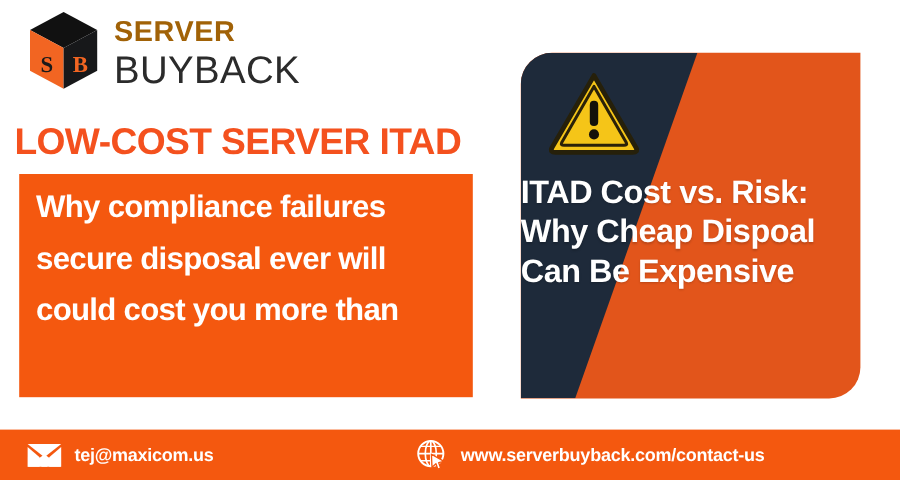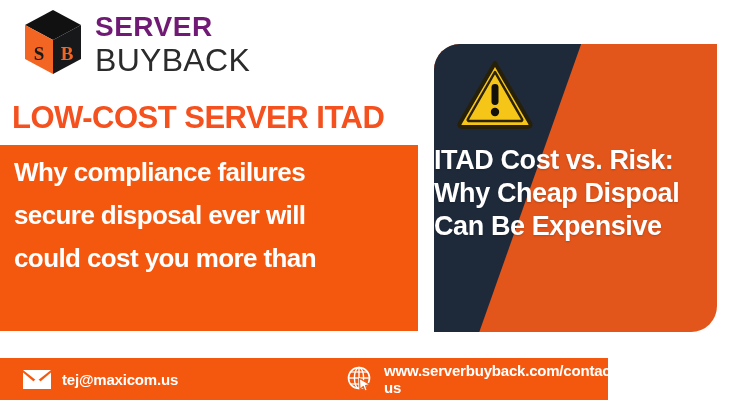--- a/index.html
+++ b/index.html
@@ -13,37 +13,37 @@
 
   
   .banner { position:relative; width:750px; height:400px; background:#ffffff; overflow:hidden; }
 
   
   .logo { position:absolute; left:22px; top:8px; display:flex; align-items:center; gap:11px; }
   .logo-cube { position:relative; width:62px; height:70px; }
   .logo-cube svg { display:block; }
   .logo-words { display:flex; flex-direction:column; line-height:1; padding-top:3px; }
   .logo-server {
-    font-size:28px; font-weight:bold; color:#701a75; letter-spacing:0.5px;
+    font-size:24px; font-weight:bold; color:#a16207; letter-spacing:0.5px;
     font-family:"Liberation Sans", sans-serif;
   }
   .logo-buyback {
     font-size:32px; font-weight:normal; color:#2b2b2b; letter-spacing:0.3px;
     margin-top:3px; font-family:"Liberation Sans", sans-serif;
   }
 
   
   .kicker {
     position:absolute; left:12px; top:100px;
     font-size:31px; font-weight:bold; color:#F4511E;
     letter-spacing:-0.5px; font-family:"Liberation Sans", sans-serif;
     white-space:nowrap;
   }
   .orange-block {
-    position:absolute; left:0; top:145px; width:418px; height:186px;
+    position:absolute; left:16px; top:145px; width:378px; height:186px;
     background:#F4580F;
     padding:14px 0 10px 14px;
   }
   .orange-block .line {
     color:#ffffff; font-size:26px; font-weight:bold;
     letter-spacing:-0.6px; line-height:1.0; margin-bottom:17px;
     font-family:"Liberation Sans", sans-serif; white-space:nowrap;
   }
   .orange-block .line:last-child { margin-bottom:0; }
 
@@ -65,21 +65,21 @@
     position:absolute; left:0; right:8px; top:100px;
     color:#ffffff; font-weight:bold; font-size:27px;
     line-height:1.22; text-align:left; letter-spacing:-0.4px;
     font-family:"Liberation Sans", sans-serif;
     text-shadow:0 1px 2px rgba(0,0,0,.18);
   }
   .panel-title span { display:block; white-space:nowrap; }
 
   
   .footer {
-    position:absolute; left:0; bottom:0; width:608px; height:42px;
+    position:absolute; left:0; bottom:0; width:750px; height:42px;
     background:#F4580F; display:flex; 
   }
   .foot-item { display:flex; align-items:center; gap:10px; color:#ffffff; }
   .foot-item.email { margin-left:22px; }
   .foot-item.web { margin-left:undefinedpx; }
   .foot-text {
     font-size:15px; font-weight:bold; letter-spacing:-0.2px;
     font-family:"Liberation Sans", sans-serif; color:#ffffff;
   }
   .foot-spacer { flex:0 0 168px; }

